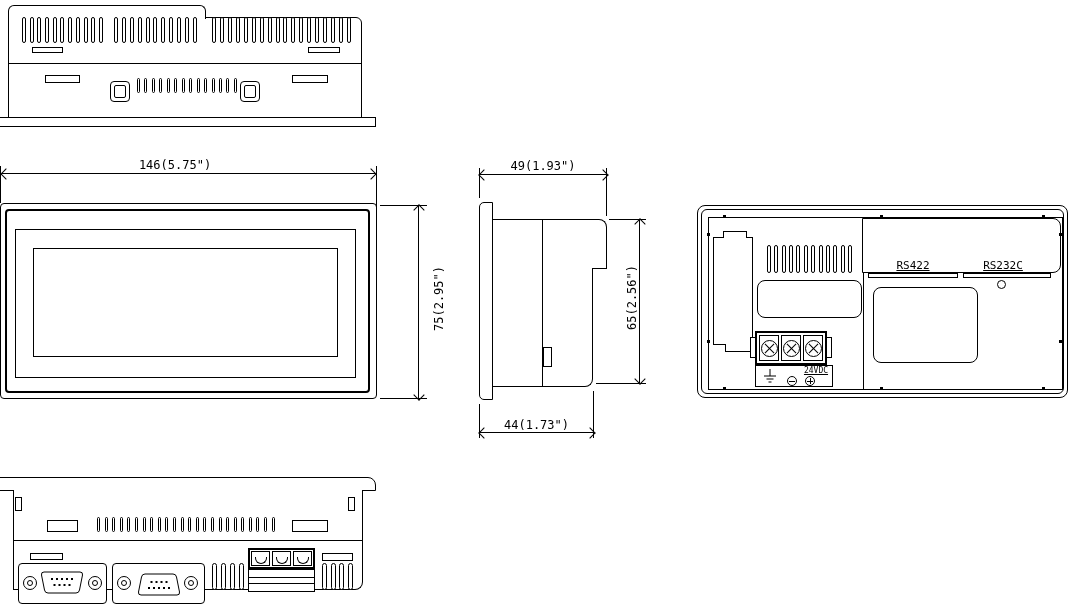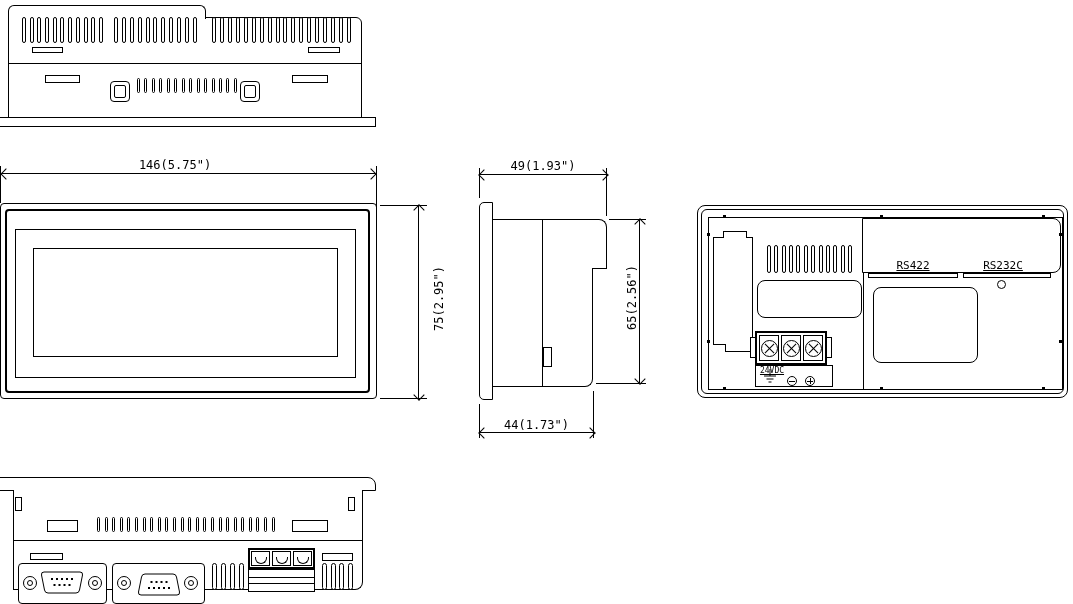--- a/index.html
+++ b/index.html
@@ -217,21 +217,21 @@
       </div>
       <div class="tcell" style="display:flex;align-items:center;justify-content:center;">
         <div class="xscrew"></div>
       </div>
     </div>
 
     <div class="bx" style="left:755px;top:365px;width:78px;height:22px;"></div>
     <svg class="abs" style="left:762px;top:368px;" width="16" height="16" viewBox="0 0 16 16">
       <path d="M8 1 V8 M2 8 H14 M4.5 11 H11.5 M6.5 14 H9.5" stroke="#000" stroke-width="1" fill="none"></path>
     </svg>
-    <div class="pwrlabel" style="left:756px;top:367px;width:32px;">24VDC</div>
+    <div class="pwrlabel" style="left:800px;top:367px;width:32px;">24VDC</div>
     <div class="pol" style="left:787px;top:376px;"></div>
     <div class="pol plus" style="left:805px;top:376px;"></div>
 
     <div class="bx" style="left:862px;top:218px;width:199px;height:55px;border-radius:0 8px 8px 0;"></div>
     <div class="portlabel" style="left:866px;top:260px;width:94px;">RS422</div>
     <div class="portlabel" style="left:956px;top:260px;width:94px;">RS232C</div>
     <div class="bx" style="left:868px;top:273px;width:90px;height:5px;"></div>
     <div class="bx" style="left:963px;top:273px;width:88px;height:5px;"></div>
     <div class="bx" style="left:997px;top:280px;width:9px;height:9px;border-radius:50%;"></div>
     <div class="bx" style="left:873px;top:287px;width:105px;height:76px;border-radius:8px;"></div>

